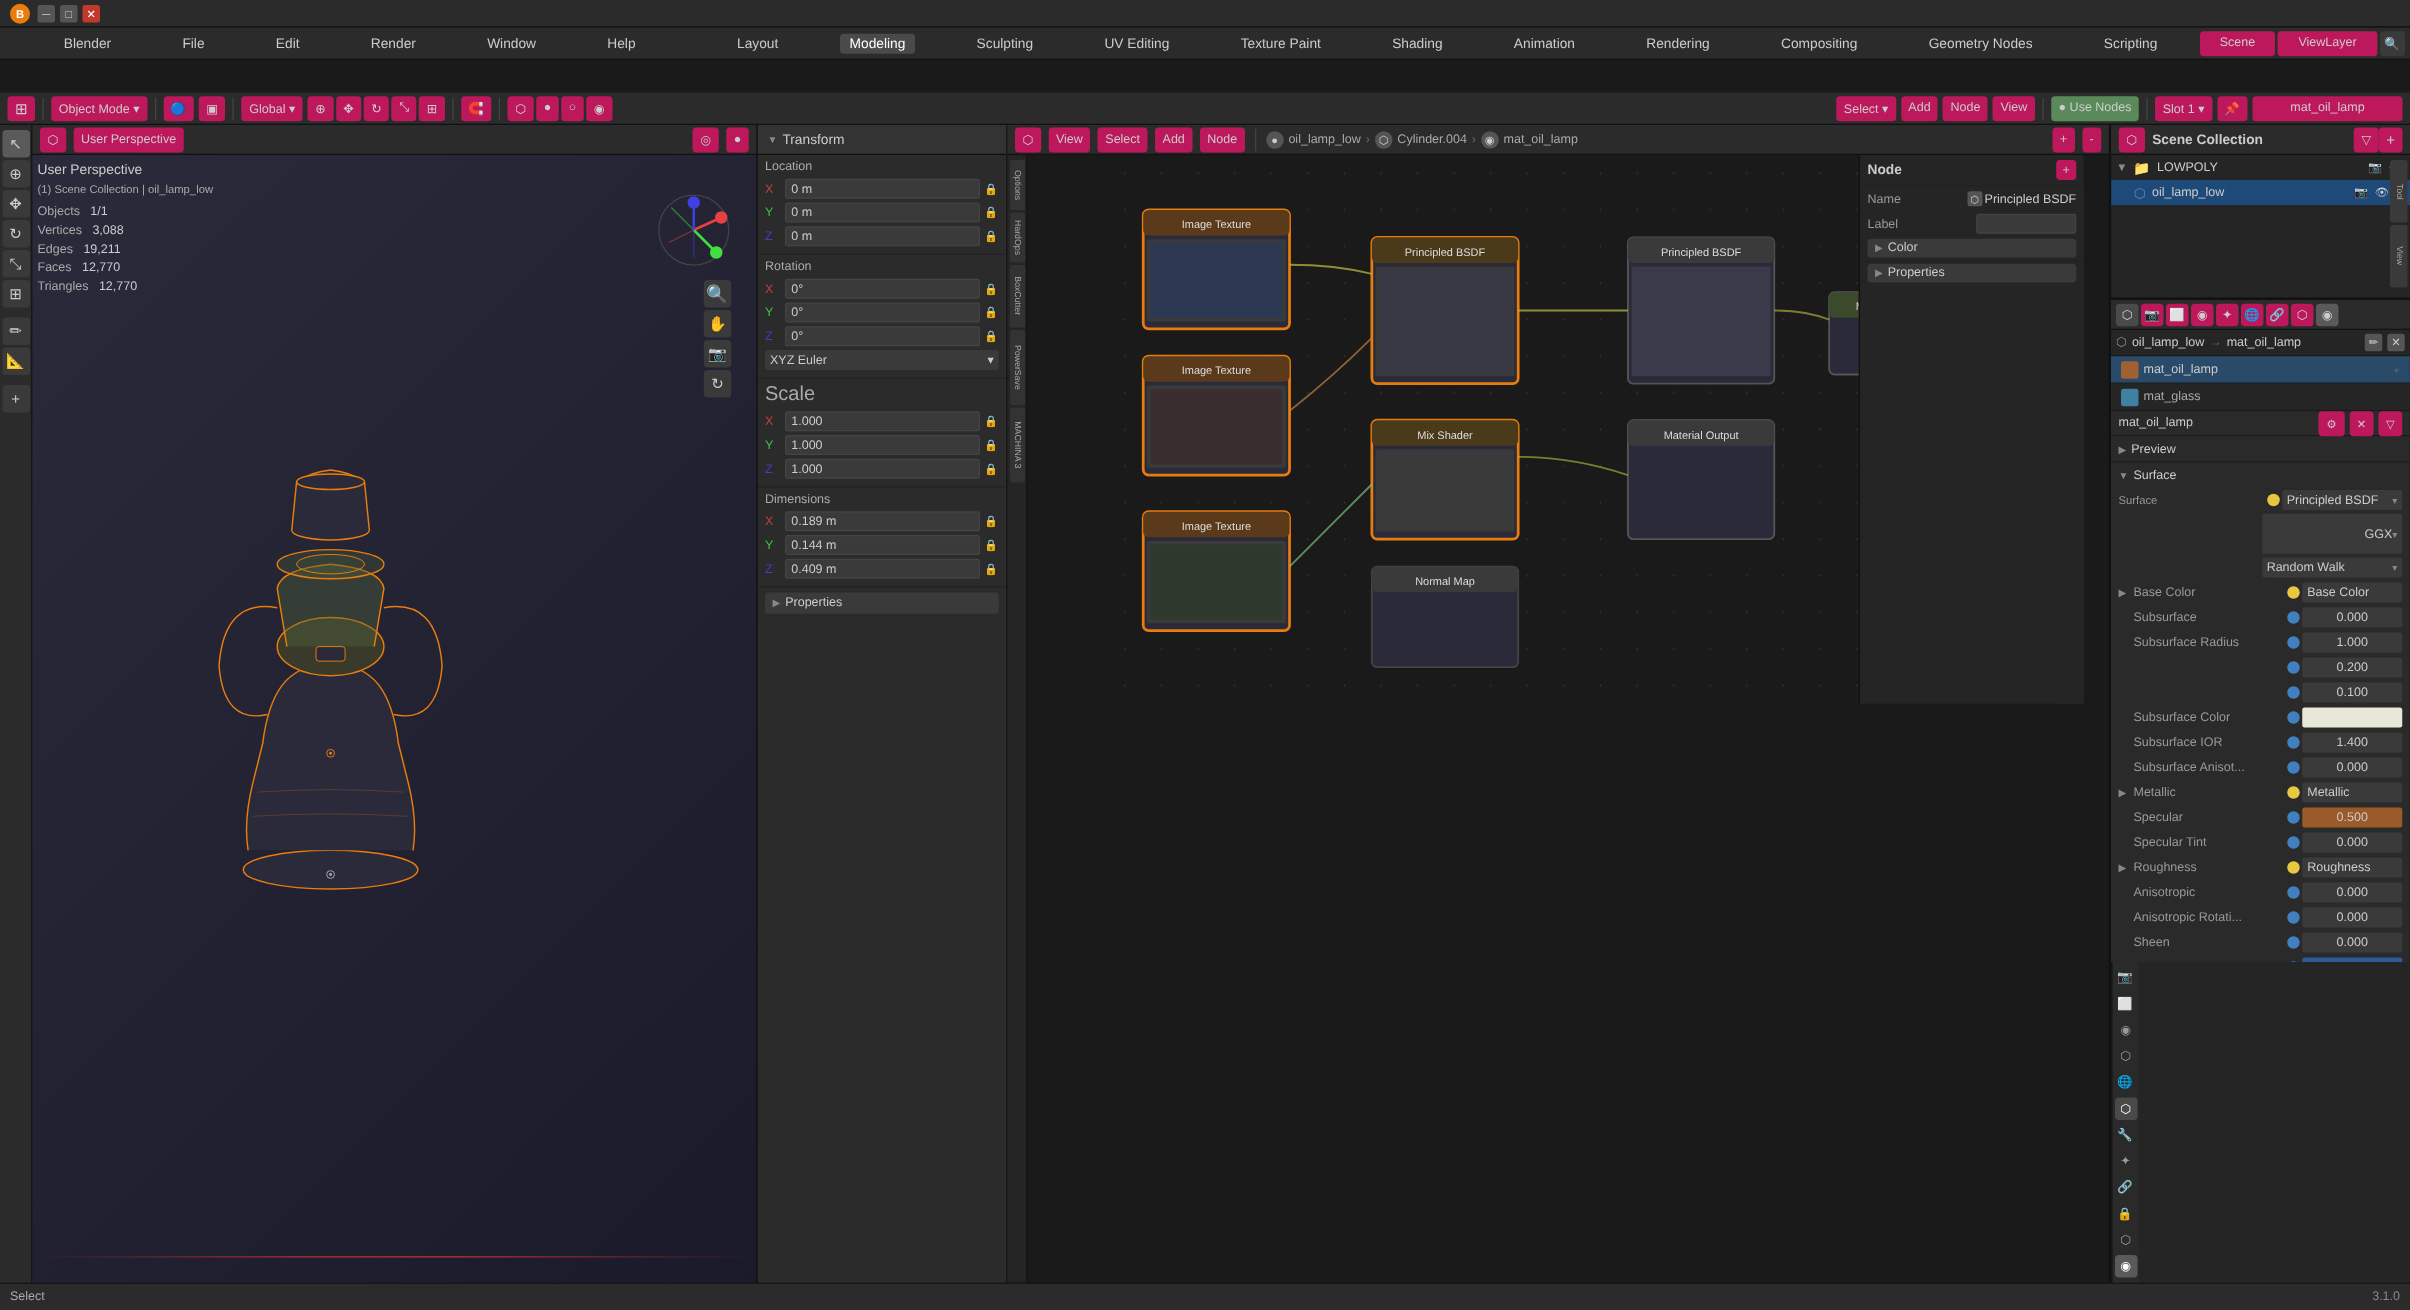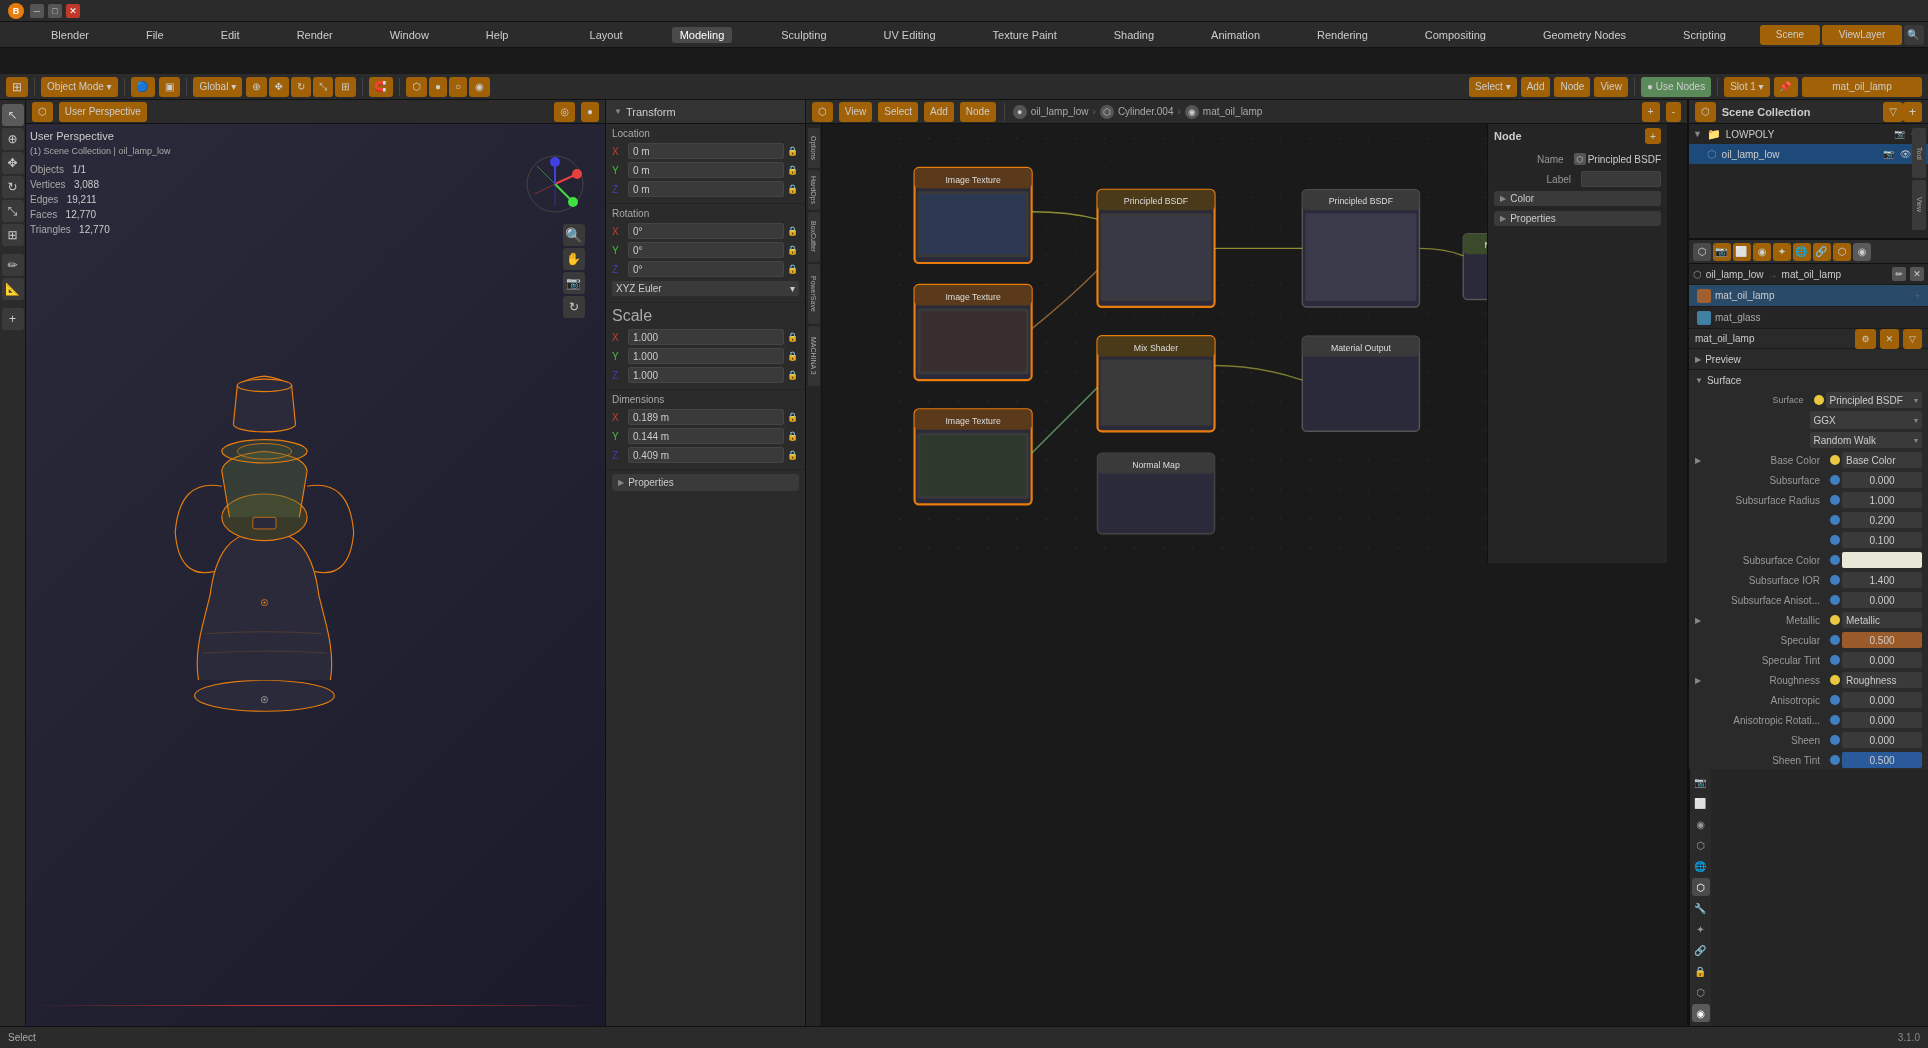--- a/index.html
+++ b/index.html
@@ -290,21 +290,21 @@
     
     #node-canvas svg {
       position: absolute;
       top: 0; left: 0; width: 100%; height: 100%;
     }
 
     
     .tb-btn {
       height: 20px;
       padding: 0 6px;
-      background: #a16207;
+      background: #be185d;
       border-radius: 3px;
       display: flex; align-items: center; justify-content: center;
       cursor: pointer;
       font-size: 10px;
       color: #ccc;
       gap: 2px;
     }
     .tb-btn.active { background: #5a8a5a; }
     .tb-sep {
       width: 1px;
@@ -347,21 +347,20 @@
       display: flex;
       align-items: center;
       min-height: 20px;
       padding: 1px 6px;
       gap: 4px;
     }
     .bsdf-label {
       font-size: 10px;
       color: #999;
       flex: 1;
-      text-align: right;
       padding-right: 6px;
     }
     .bsdf-input-blue {
       background: #2a5a9a;
       border-radius: 2px;
       height: 16px;
       width: 80px;
       display: flex;
       align-items: center;
       justify-content: center;
@@ -969,21 +968,21 @@
           <div style="display:flex;align-items:center;gap:2px;flex:1;">
             <div class="color-dot dot-yellow"></div>
             <div style="background:#3a3a3a;border-radius:2px;flex:1;height:16px;display:flex;align-items:center;padding:0 4px;font-size:10px;cursor:pointer;justify-content:space-between;">
               <span>Principled BSDF</span>
               <span style="font-size:8px;color:#888;">▾</span>
             </div>
           </div>
         </div>
         <div class="bsdf-row">
           <span class="bsdf-label"></span>
-          <div style="background:#3a3a3a;border-radius:2px;flex:1;height:18px;display:flex;align-items:center;padding:0 4px;font-size:10px;cursor:pointer;justify-content:space-between;">
+          <div style="background:#3a3a3a;border-radius:2px;flex:1;height:32px;display:flex;align-items:center;padding:0 4px;font-size:10px;cursor:pointer;justify-content:flex-end;">
             <span>GGX</span>
             <span style="font-size:8px;color:#888;">▾</span>
           </div>
         </div>
         <div class="bsdf-row">
           <span class="bsdf-label"></span>
           <div style="background:#3a3a3a;border-radius:2px;flex:1;height:16px;display:flex;align-items:center;padding:0 4px;font-size:10px;cursor:pointer;justify-content:space-between;">
             <span>Random Walk</span>
             <span style="font-size:8px;color:#888;">▾</span>
           </div>

